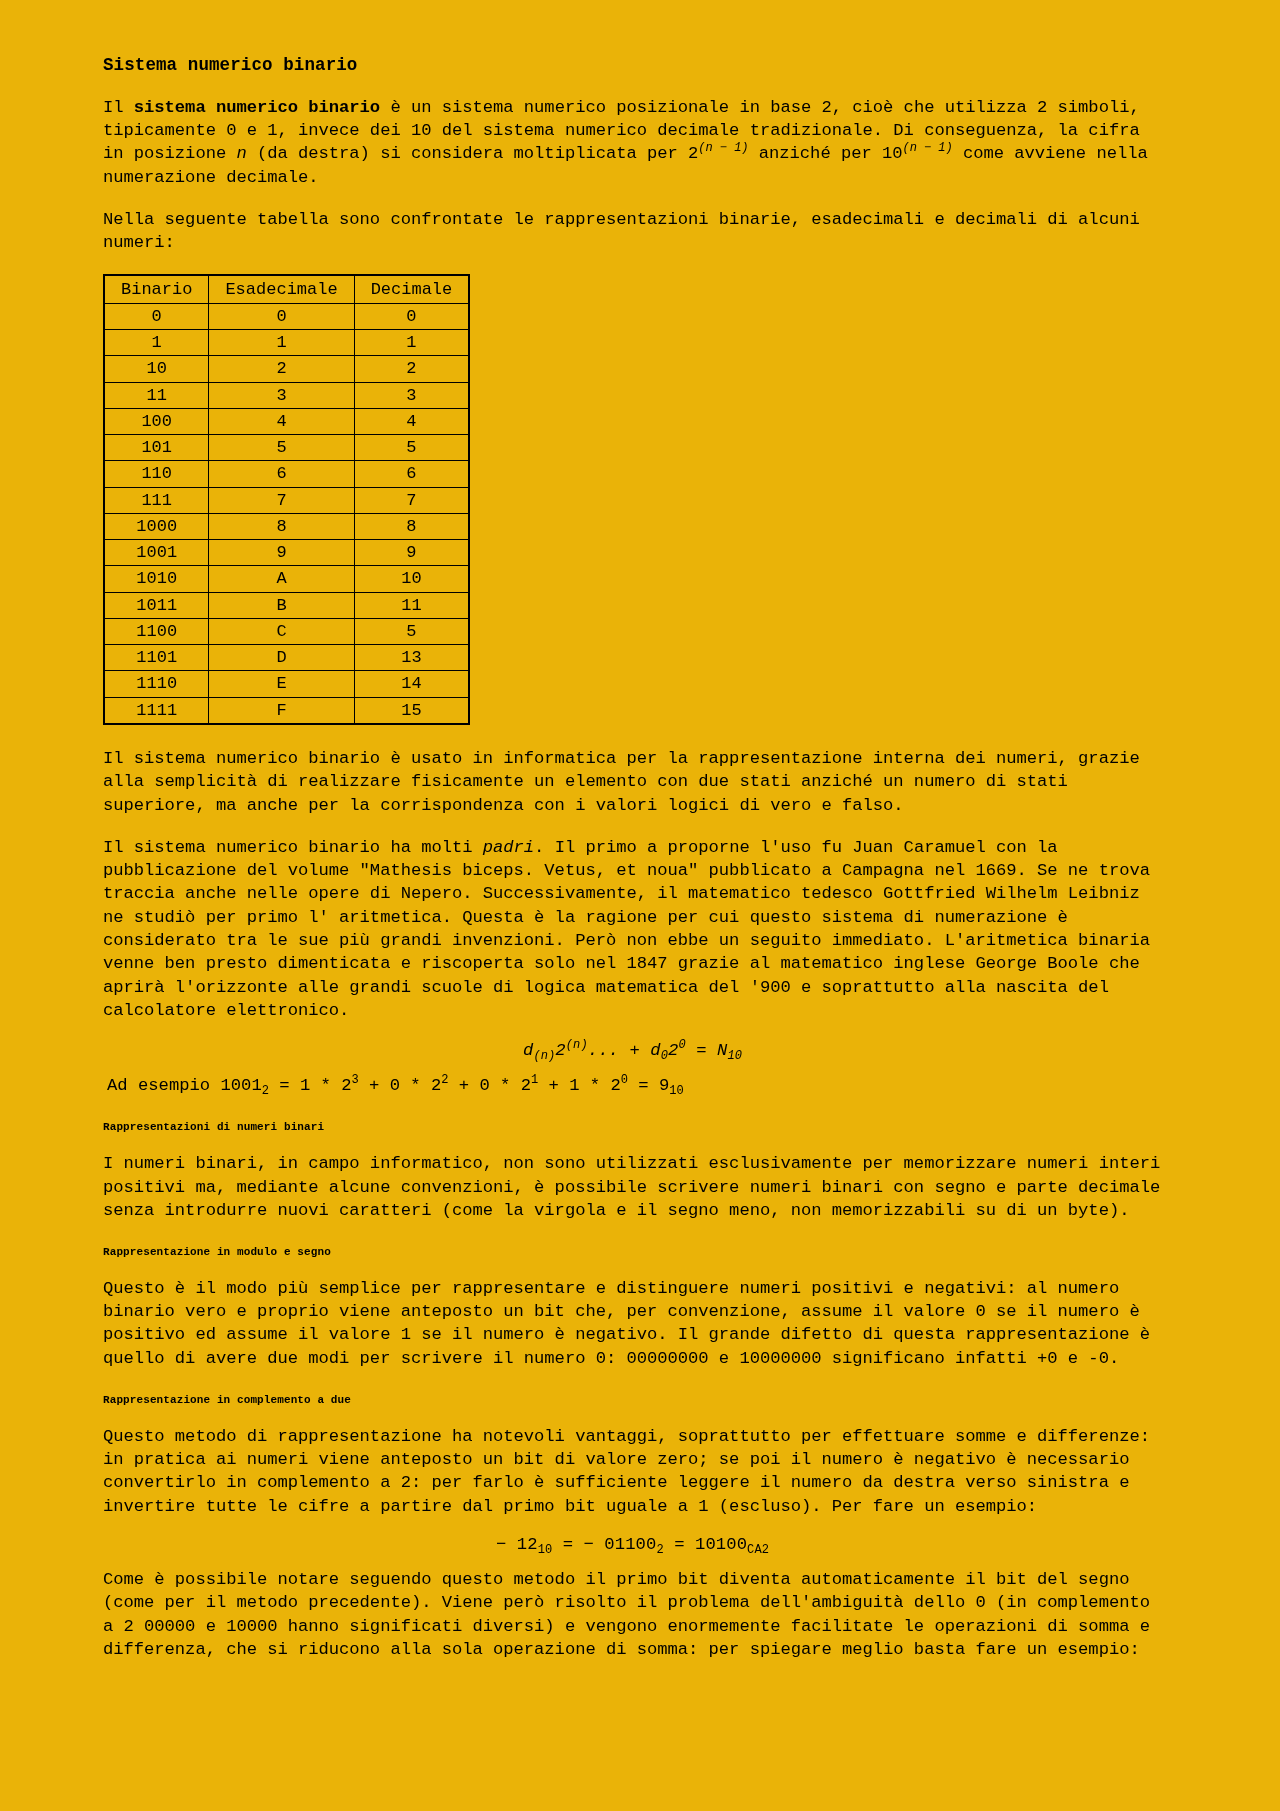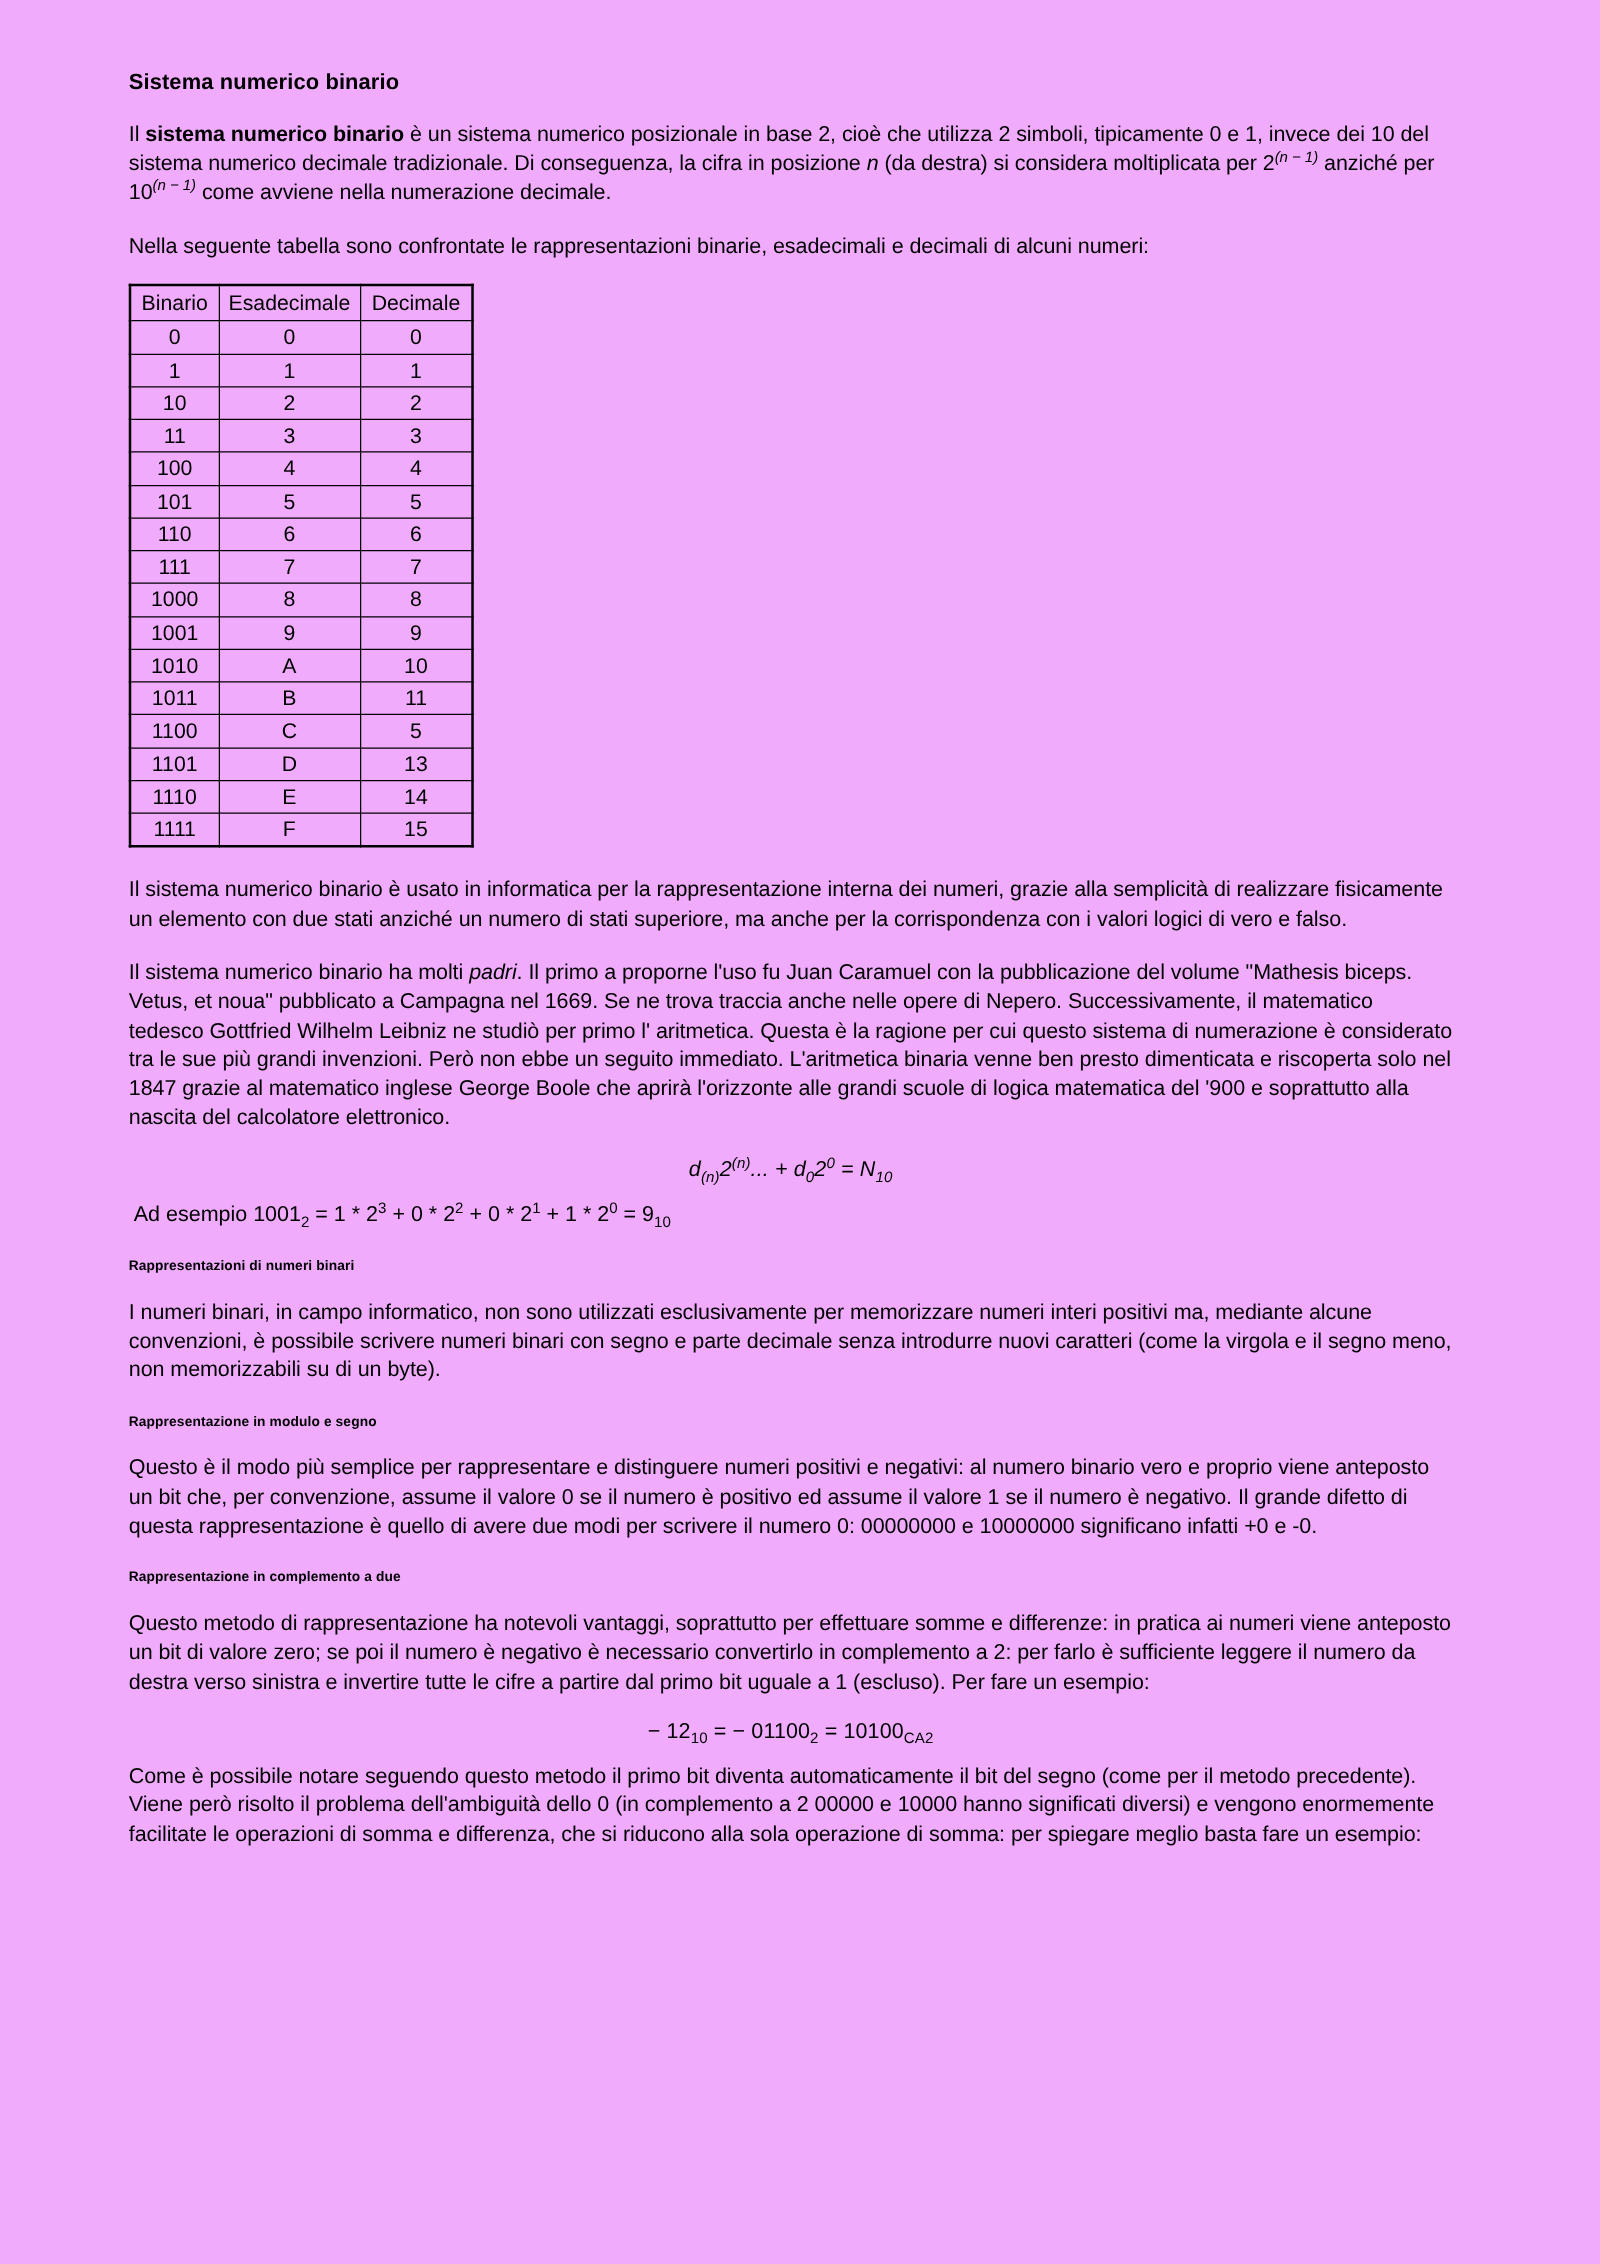--- a/index.html
+++ b/index.html
@@ -14,21 +14,22 @@
     font-family: "Liberation Sans", sans-serif;
     color: #000000;
     -webkit-font-smoothing: antialiased;
   }
   .page {
     position: relative;
     width: 1280px;
     min-height: 1811px;
     box-sizing: border-box;
     padding: 55px 118px 40px 103px;
-    background: #f0abfc;
+    background: #eab308;
+    font-family: Liberation Mono, monospace;
   }
   h1.doc-heading {
     font-size: 17.5px;
     font-weight: bold;
     margin: 0 0 19px 0;
     line-height: 1.25;
     letter-spacing: 0.1px;
   }
   h2.section-heading {
     font-size: 11px;
@@ -78,21 +79,21 @@
     margin: 0 0 22px 0;
     table-layout: fixed;
     border: 2px solid #000;
   }
   table.conv-table th,
   table.conv-table td {
     border: 1.5px solid #000;
     font-size: 17px;
     font-weight: normal;
     text-align: center;
-    padding: 3px 0;
+    padding: 3px 16px;
     line-height: 1.25;
     vertical-align: top;
   }
   table.conv-table td {
     height: 17px;
     vertical-align: middle;
     padding: 2px 4px;
   }
   table.conv-table th {
     vertical-align: top;

